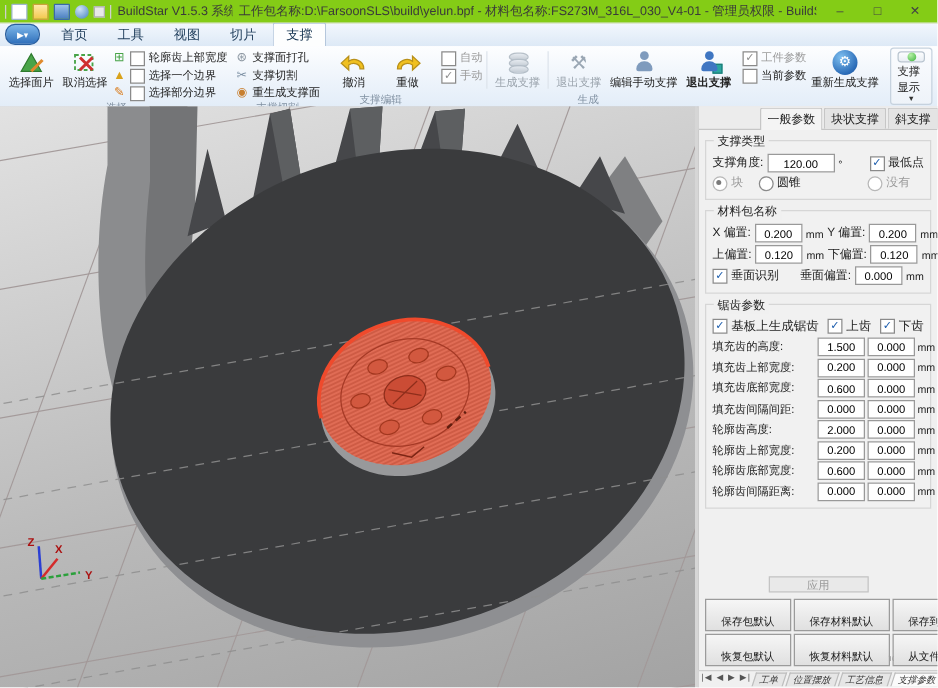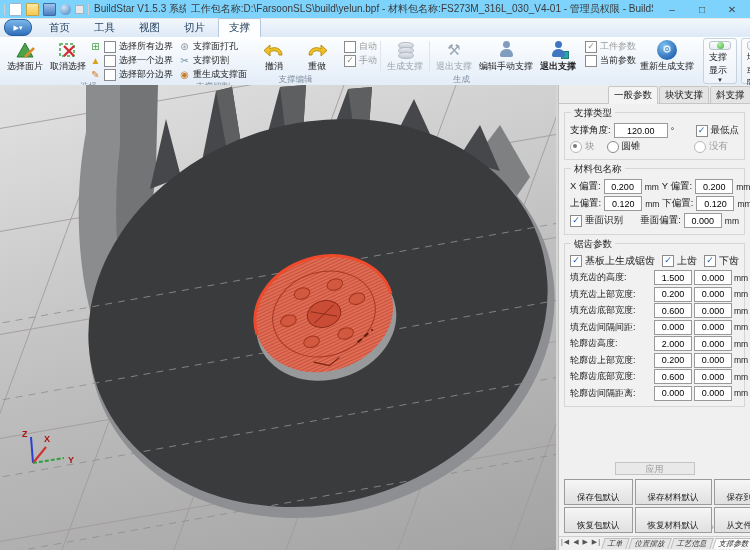--- a/index.html
+++ b/index.html
@@ -1,18 +1,18 @@
 <!DOCTYPE html>
 <html><head>
 <meta charset="utf-8">
 <style>
   html,body{margin:0;padding:0;width:750px;height:550px;overflow:hidden;
     font-family:"Liberation Sans","DejaVu Sans",sans-serif;background:#fff;position:relative;}
   
-  .titlebar{height:18px;display:flex;align-items:center;background:#7dd3fc;
+  .titlebar{height:18px;display:flex;align-items:center;background:#84cc16;
     font-size:10px;color:#3a3a3a;padding:0 4px;gap:5px;border-bottom:1px solid #e7e7e7;}
   .qa{display:flex;align-items:center;gap:4px;}
   .qa .sep{width:1px;height:11px;background:#cfcfcf;}
   .qi{width:11px;height:11px;display:inline-block;}
   .qi.page{background:#fff;border:1px solid #9fb6cd;border-radius:1px;}
   .qi.folder{background:linear-gradient(#ffe9a8,#f3c84f);border:1px solid #caa23a;border-radius:1px 2px 1px 1px;}
   .qi.floppy{background:linear-gradient(#9fc3ec,#4a7fc0);border:1px solid #3a6aa8;border-radius:1px;}
   .qi.sphere{background:radial-gradient(circle at 35% 30%,#cfe4f7,#6d9fd0 70%,#4a7cb0);border-radius:50%;}
   .qi.small-eq{width:7px;height:7px;border:1px solid #b0b0b0;background:#e8e8e8;}
   .title-text{white-space:nowrap;overflow:hidden;}
@@ -158,21 +158,21 @@
               <rect x="3" y="4" width="14" height="12" fill="none" stroke="#49a449" stroke-width="1.5" stroke-dasharray="3,2"></rect>
               <path d="M7,6 L17,16 M17,6 L7,16" stroke="#cf3030" stroke-width="2.4"></path>
             </svg>
         </div>
         <div class="lab">取消选择</div>
       </div>
       <div class="srows">
         <div class="srow">
           <span class="mini" style="color:#49a449">⊞</span>
           <span class="cb"></span>
-          <span>选择所有边界</span>
+          <span>轮廓齿上部宽度</span>
         </div>
         <div class="srow">
           <span class="mini" style="color:#d9a21b">▲</span>
           <span class="cb"></span>
           <span>选择一个边界</span>
         </div>
         <div class="srow">
           <span class="mini" style="color:#d97b1b">✎</span>
           <span class="cb"></span>
           <span>选择部分边界</span>

